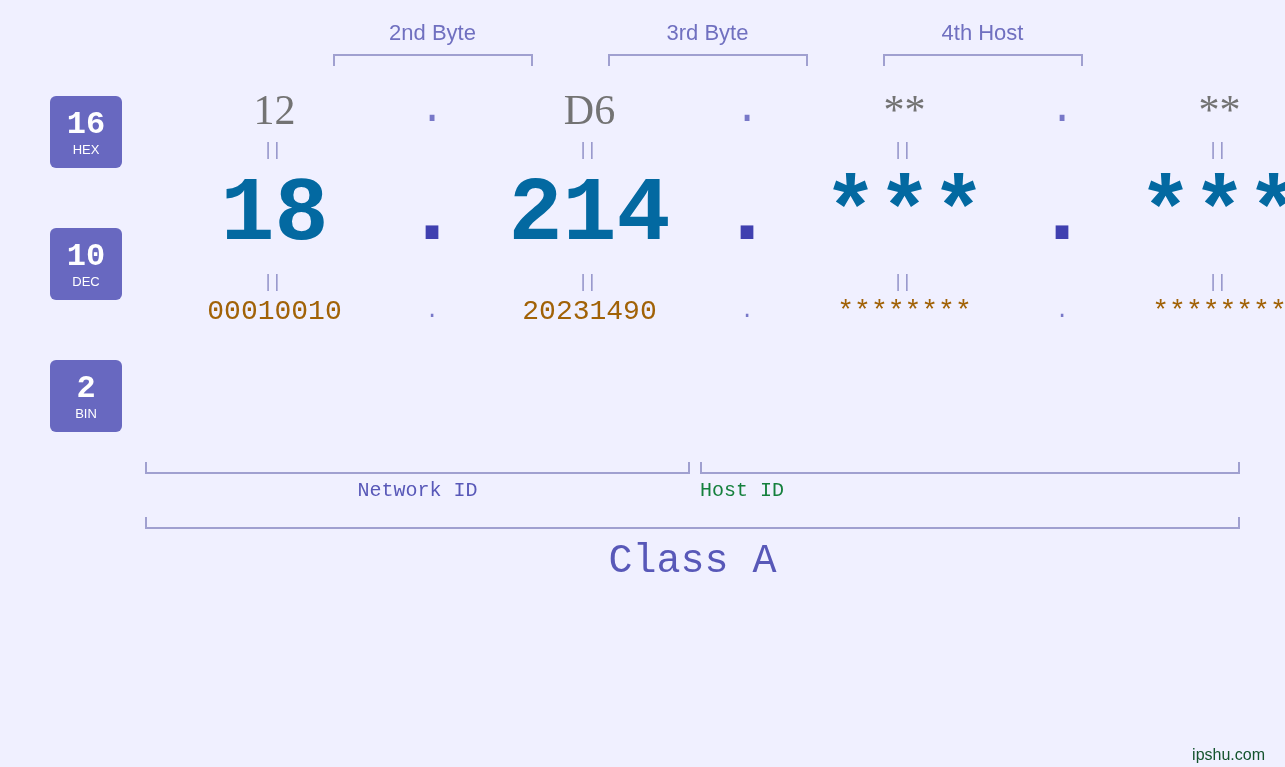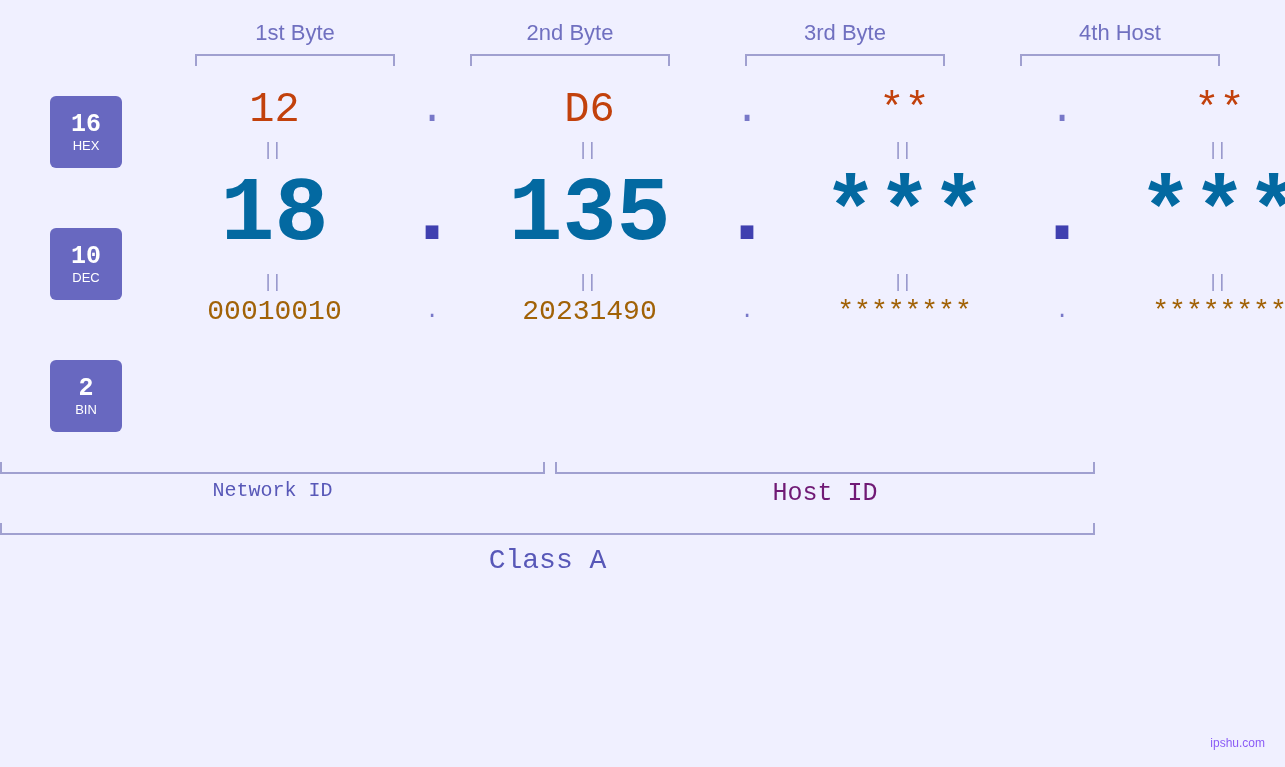--- a/index.html
+++ b/index.html
@@ -80,21 +80,21 @@
       display: flex;
       flex-direction: column;
       align-items: center;
       justify-content: center;
       color: white;
       margin-bottom: 60px;
     }
     .badge:last-child { margin-bottom: 0; }
 
     .badge-num {
-      font-size: 25px;
+      font-size: 32px;
       font-weight: bold;
       line-height: 1.1;
       text-align: center;
     }
     .badge-label {
       font-size: 13px;
       font-family: Arial, sans-serif;
     }
 
     
@@ -122,23 +122,23 @@
     .dot-cell {
       width: 40px;
       text-align: center;
       display: flex;
       align-items: center;
       justify-content: center;
     }
 
     
     .hex-row .cell-value {
-      color: #c2410c;
+      color: #737373;
       font-size: 42px;
-      font-family: Liberation Mono, monospace;
+      font-family: Liberation Serif, serif;
     }
     .hex-row .dot-cell-value {
       color: #7878c8;
       font-size: 42px;
     }
 
     
     .dec-row .cell-value {
       color: #0369a1;
       font-size: 90px;
@@ -177,20 +177,21 @@
       font-family: Arial, sans-serif;
       letter-spacing: 4px;
     }
     .equals-dot-cell {
       width: 40px;
     }
 
     
     .bottom-area {
       width: 100%;
+      padding-left: 145px;
       margin-top: 10px;
     }
 
     .brackets-row {
       display: flex;
       width: 1095px;
     }
 
     .bracket-bottom-left {
       width: 550px; 
@@ -216,23 +217,23 @@
 
     .network-id-label {
       width: 550px;
       text-align: center;
       color: #5858b8;
       font-size: 20px;
       font-family: 'Courier New', Courier, monospace;
     }
     .host-id-label {
       width: 545px;
-      text-align: center;
-      color: #701a75;
-      font-size: 25px;
+      text-align: left;
+      color: #15803d;
+      font-size: 20px;
       font-family: 'Courier New', Courier, monospace;
     }
 
     
     .big-bracket-row {
       width: 1095px;
       margin-top: 15px;
     }
     .bracket-big {
       width: 1095px;
@@ -242,44 +243,40 @@
       border-right: 2px solid #a0a0d0;
     }
 
     .class-label-row {
       width: 1095px;
       text-align: center;
       margin-top: 10px;
     }
     .class-label {
       color: #5858b8;
-      font-size: 28px;
+      font-size: 40px;
       font-family: 'Courier New', Courier, monospace;
     }
 
     
     .watermark {
       position: absolute;
-      bottom: 17px;
+      bottom: 3px;
       right: 20px;
-      color: #8b5cf6;
-      font-size: 12px;
+      color: #14532d;
+      font-size: 16px;
       font-family: Arial, sans-serif;
     }
   </style>
 </head>
 <body>
 
 <div class="container">
 
   <div class="byte-headers">
-    <div class="byte-col">
-      <span class="byte-label">1st Byte</span>
-      <div class="bracket-top"></div>
-    </div>
     <div class="byte-col">
       <span class="byte-label">2nd Byte</span>
       <div class="bracket-top"></div>
     </div>
     <div class="byte-col">
       <span class="byte-label">3rd Byte</span>
       <div class="bracket-top"></div>
     </div>
     <div class="byte-col">
       <span class="byte-label">4th Host</span>
@@ -341,21 +338,21 @@
       </div>
 
       <div class="ip-row dec-row">
         <div class="cell">
           <span class="cell-value">18</span>
         </div>
         <div class="dot-cell">
           <span class="dot-cell-value">.</span>
         </div>
         <div class="cell">
-          <span class="cell-value">135</span>
+          <span class="cell-value">214</span>
         </div>
         <div class="dot-cell">
           <span class="dot-cell-value">.</span>
         </div>
         <div class="cell">
           <span class="cell-value">***</span>
         </div>
         <div class="dot-cell">
           <span class="dot-cell-value">.</span>
         </div>

